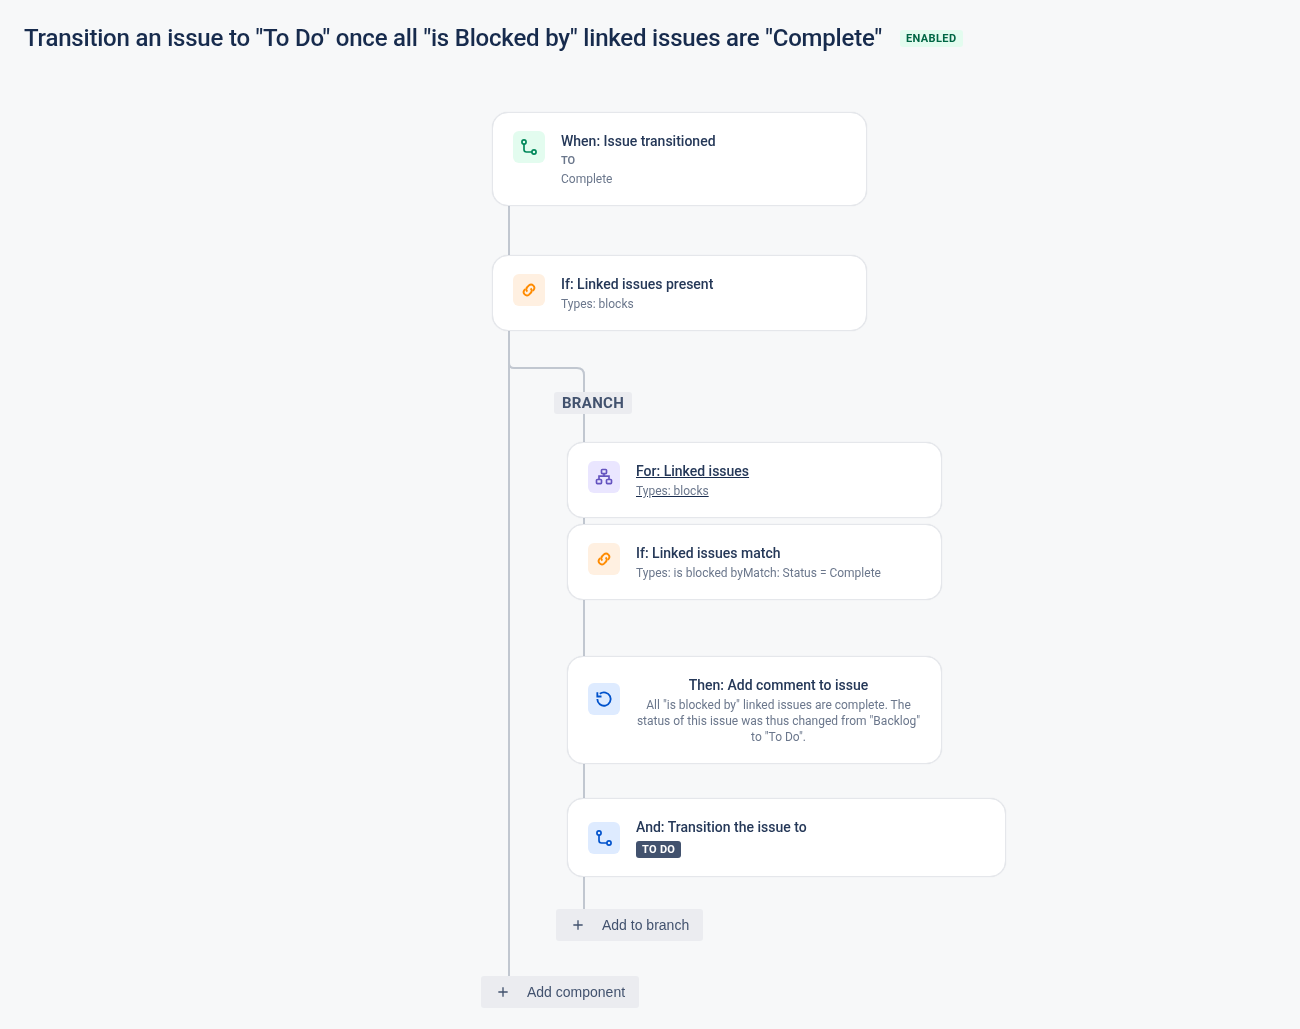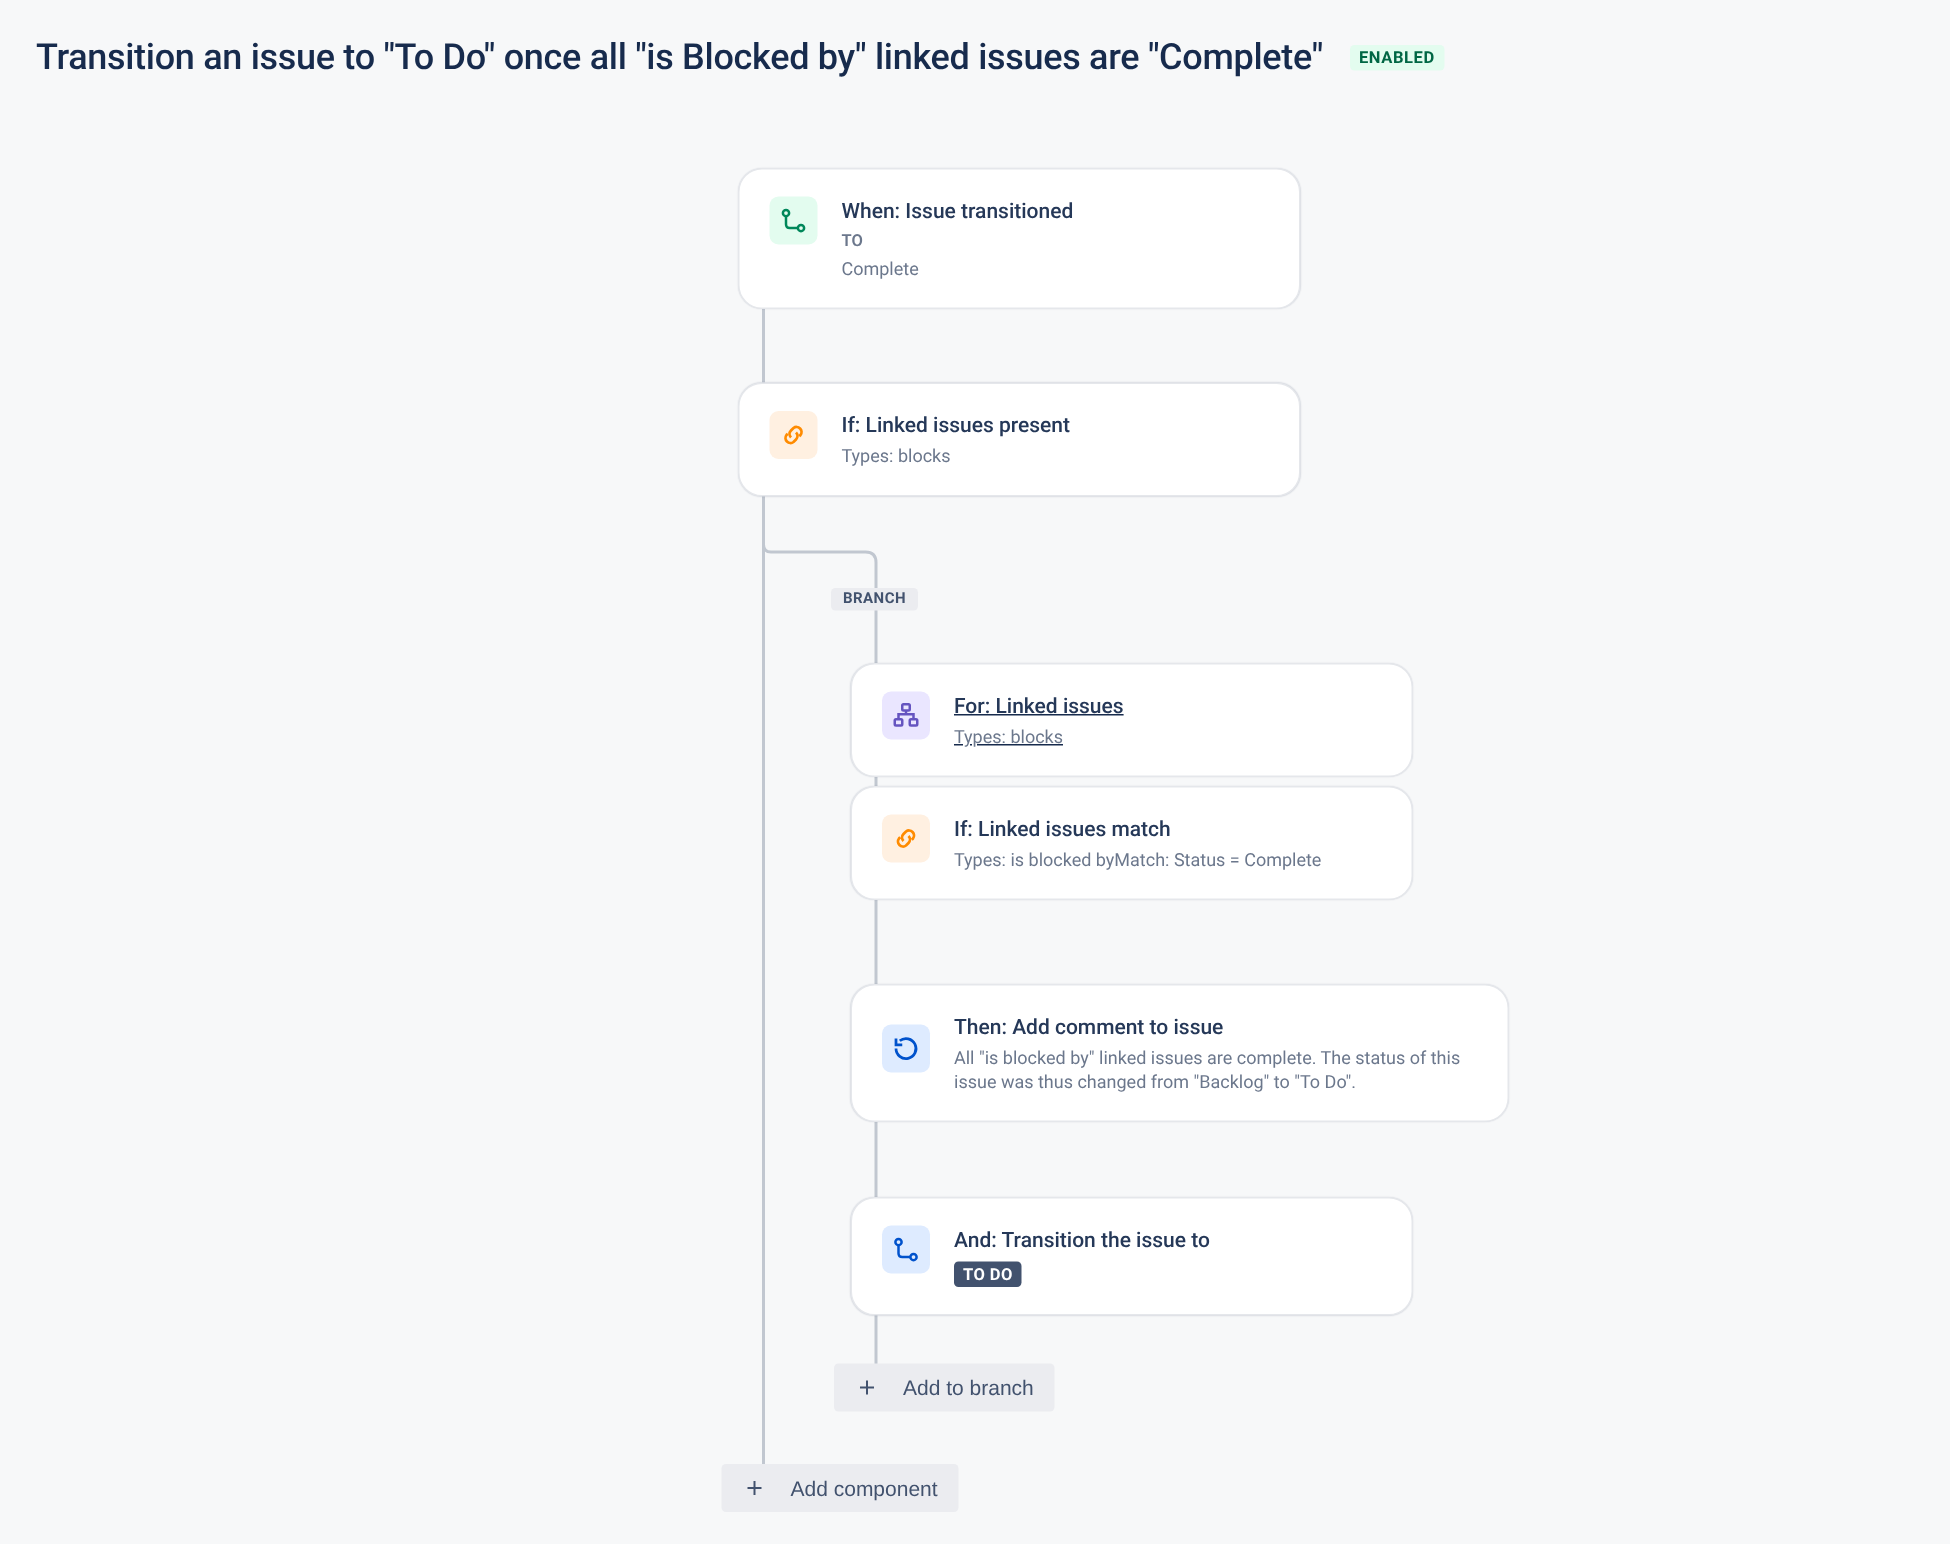--- a/index.html
+++ b/index.html
@@ -35,21 +35,21 @@
   .icon-box svg{width:20px;height:20px;}
   .ig{background:var(--icon-green-bg);}
   .io{background:var(--icon-orange-bg);}
   .ip{background:var(--icon-purple-bg);}
   .ib{background:var(--icon-blue-bg);}
   .card-body{min-width:0;}
   .card-title{font-size:14px;font-weight:500;color:#253858;line-height:20px;}
   .card-sub{font-size:12px;color:#6b778c;margin-top:2px;line-height:16px;word-wrap:break-word;}
   .card-sub.tiny{font-size:11px;font-weight:600;}
   .lozenge{display:inline-block;background:var(--lozenge-dark-bg);color:var(--lozenge-dark-fg);font-size:11px;font-weight:700;padding:2px 6px;border-radius:3px;margin-top:4px;letter-spacing:0.3px;}
-  .branch-badge{position:absolute;padding:2px 8px;background:var(--badge-grey-bg);color:#42526e;font-size:10px;font-weight:700;letter-spacing:0.3px;border-radius:3px;}
+  .branch-badge{position:absolute;padding:2px 8px;background:var(--badge-grey-bg);color:#42526e;font-size:15px;font-weight:700;letter-spacing:0.3px;border-radius:3px;}
   .action-btn{position:absolute;background:var(--badge-grey-bg);color:#42526e;font-size:14px;font-weight:500;border:none;border-radius:3px;padding:8px 14px;display:flex;align-items:center;gap:16px;cursor:pointer;}
   .plus{width:16px;height:16px;}
   svg.connector{position:absolute;left:0;top:0;pointer-events:none;overflow:visible;}
 </style>
 </head>
 <body>
 
 <div class="page">
 
   <div class="header">
@@ -116,34 +116,34 @@
           <path d="M10 14 a4 4 0 0 1 0-5.6 l2-2 a4 4 0 0 1 5.6 5.6 l-1 1"></path>
           <path d="M14 10 a4 4 0 0 1 0 5.6 l-2 2 a4 4 0 0 1 -5.6 -5.6 l1 -1"></path>
         </svg>
       </div>
       <div class="card-body">
         <div class="card-title">If: Linked issues match</div>
         <div class="card-sub">Types: is blocked byMatch: Status = Complete</div>
       </div>
     </div>
 
-    <div class="card" style="left:520px;top:544px;width:439px;">
+    <div class="card" style="left:520px;top:544px;width:375px;text-align:center;">
       <div class="icon-box ib" style="margin-top:8px;">
         <svg viewBox="0 0 24 24" fill="none" stroke="#0052cc" stroke-width="2.2">
           <path d="M4 12 a8 8 0 1 0 3-6.2"></path>
           <path d="M4 4 v5 h5"></path>
         </svg>
       </div>
       <div class="card-body">
         <div class="card-title">Then: Add comment to issue</div>
         <div class="card-sub">All "is blocked by" linked issues are complete. The status of this issue was thus changed from "Backlog" to "To Do".</div>
       </div>
     </div>
 
-    <div class="card" style="left:520px;top:686px;width:375px;">
+    <div class="card" style="left:520px;top:686px;width:439px;align-items:center;">
       <div class="icon-box ib">
         <svg viewBox="0 0 24 24" fill="none" stroke="#0052cc" stroke-width="2">
           <circle cx="6" cy="6" r="2.5"></circle>
           <circle cx="18" cy="18" r="2.5"></circle>
           <path d="M6 8.5 V15 Q6 18 9 18 H15.5"></path>
         </svg>
       </div>
       <div class="card-body">
         <div class="card-title">And: Transition the issue to</div>
         <span class="lozenge">TO DO</span>

